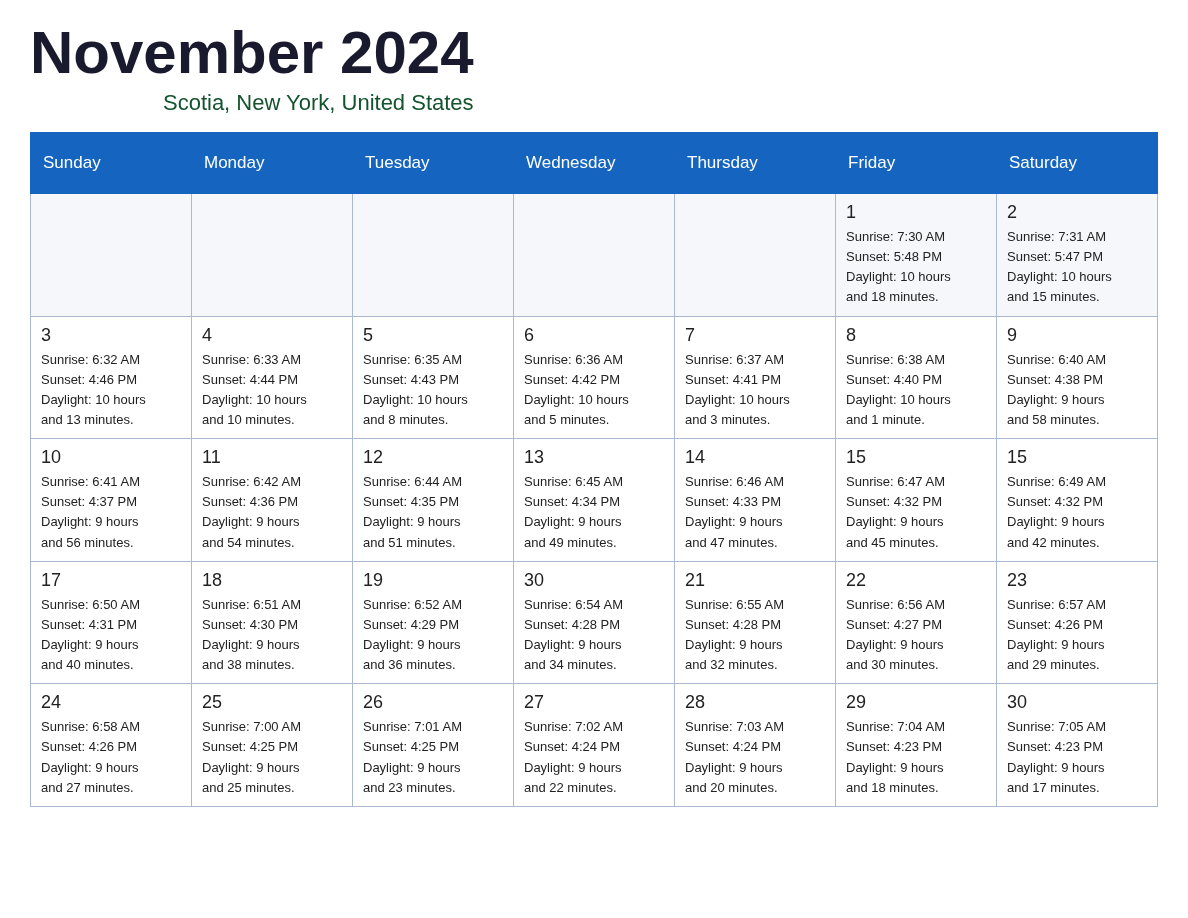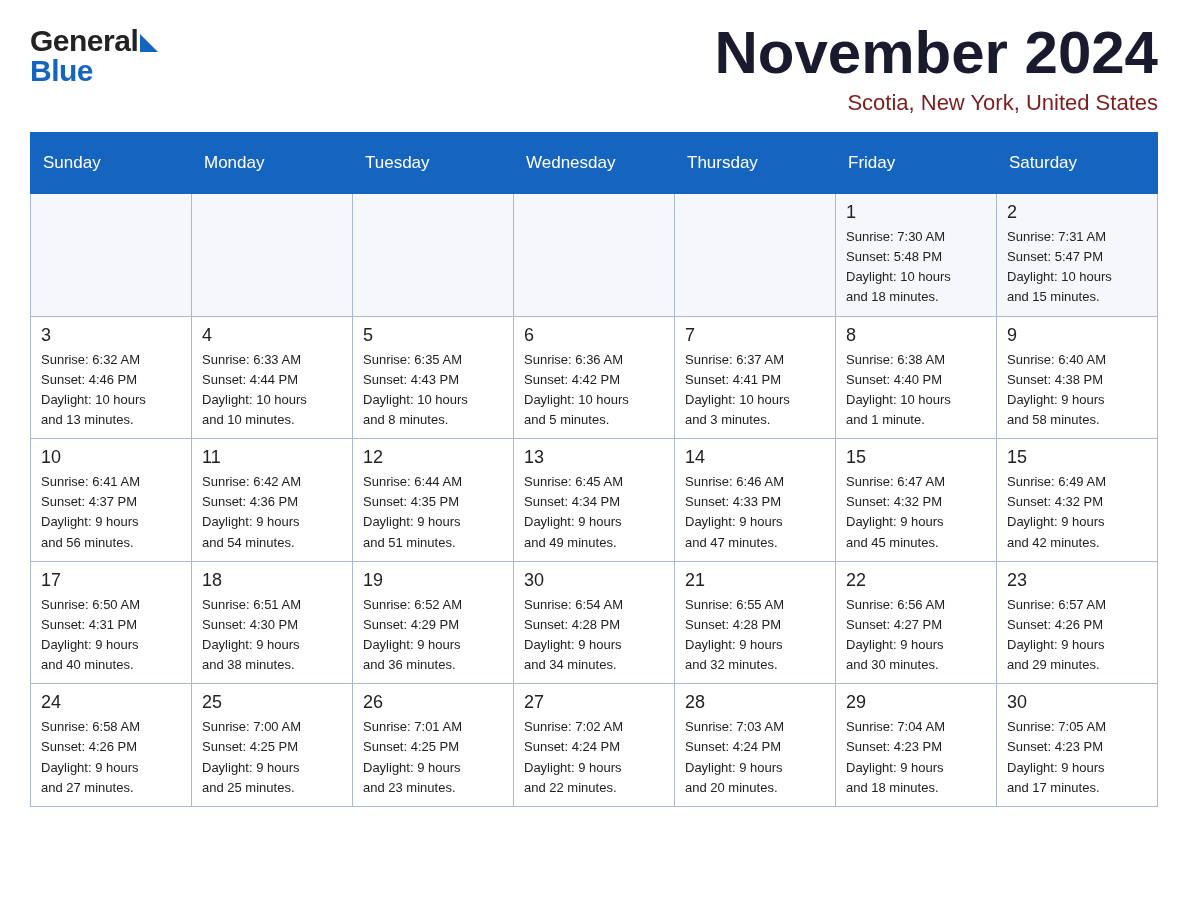--- a/index.html
+++ b/index.html
@@ -20,21 +20,21 @@
       text-align: right;
     }
     .month-title {
       font-size: 60px;
       font-weight: bold;
       color: #1a1a2e;
       line-height: 1.1;
     }
     .location {
       font-size: 22px;
-      color: #7f1d1d;
+      color: #14532d;
       margin-top: 4px;
     }
     .calendar {
       width: 100%;
       border-collapse: collapse;
       border: 1px solid #1565c0;
     }
     .calendar th {
       background-color: #1565c0;
       color: #fff;
@@ -108,29 +108,20 @@
       font-size: 30px;
       font-weight: bold;
       color: #1565c0;
       letter-spacing: -0.5px;
     }
   </style>
 </head>
 <body>
 
 <div class="header">
-  <div class="logo-wrapper">
-    <div class="logo-top-line">
-      <span class="logo-general-text">General</span>
-      <span class="logo-arrow"></span>
-    </div>
-    <div class="logo-bottom-line">
-      <span class="logo-blue-text">Blue</span>
-    </div>
-  </div>
   <div class="title-section">
     <div class="month-title">November 2024</div>
     <div class="location">Scotia, New York, United States</div>
   </div>
 </div>
 
 <table class="calendar">
   <thead>
     <tr>
     <th>Sunday</th>

